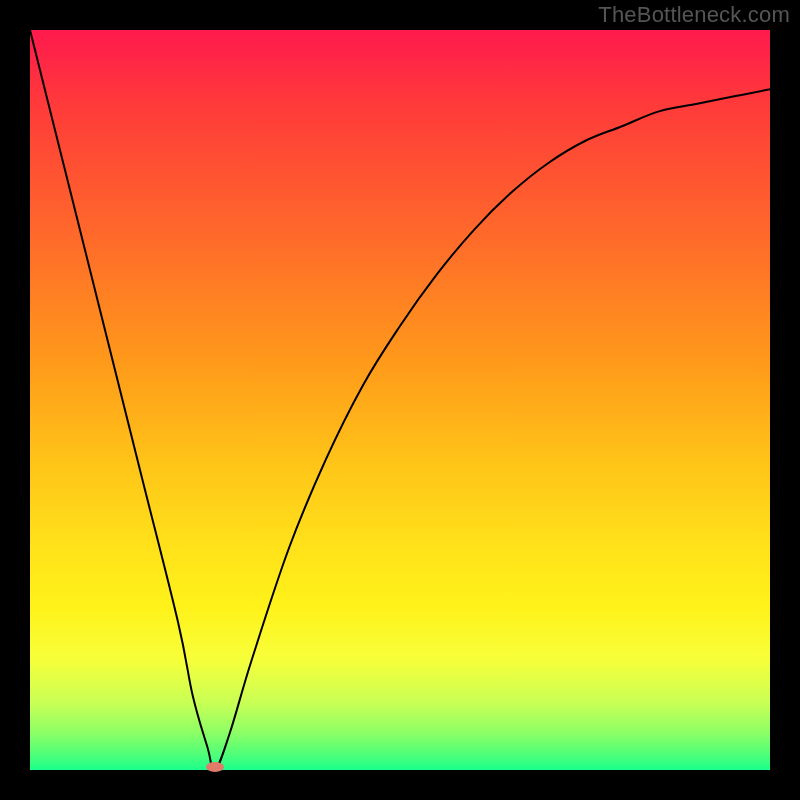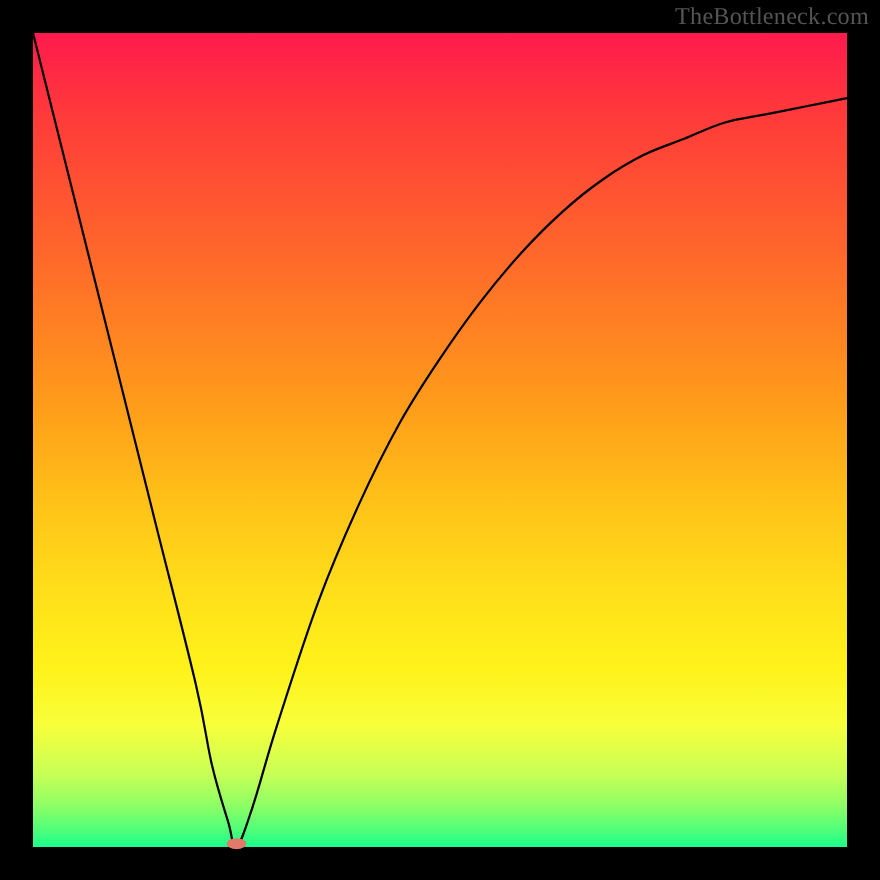--- a/index.html
+++ b/index.html
@@ -9,21 +9,20 @@
     height: 800px;
     overflow: hidden;
     background: #000;
     font-family: Arial, Helvetica, sans-serif;
   }
   .frame {
     position: relative;
     width: 800px;
     height: 800px;
     background: #000;
-    font-family: Liberation Serif, serif;
   }
   .watermark {
     position: absolute;
     top: 2px;
     right: 10px;
     color: #555;
     font-size: 22px;
     font-weight: 500;
     letter-spacing: 0.2px;
     z-index: 20;

